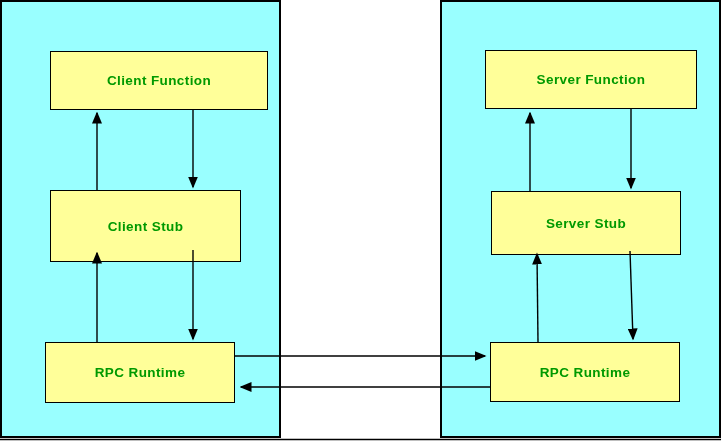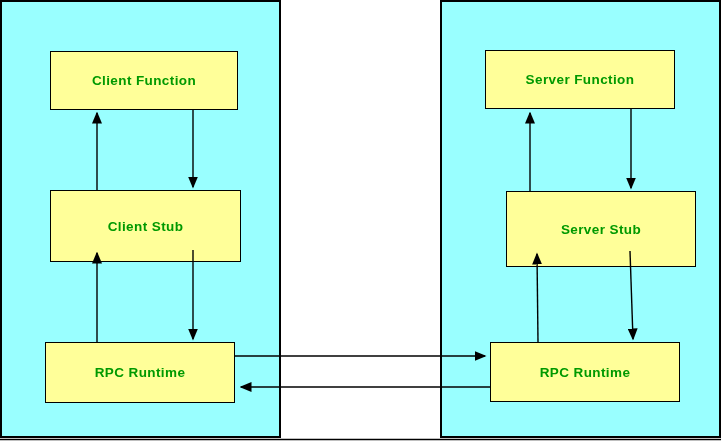--- a/index.html
+++ b/index.html
@@ -32,25 +32,25 @@
     box-sizing:border-box;
     background:var(--node-bg);
     border:1.5px solid var(--line);
     display:flex;align-items:center;justify-content:center;
     color:var(--node-text);
     font-weight:bold;
     font-size:13.5px;
     letter-spacing:0.4px;
     z-index:2;
   }
-  .node.client-function{left:50px;top:51px;width:188px;height:59px;}
+  .node.client-function{left:50px;top:51px;width:218px;height:59px;}
   .node.client-stub{left:50px;top:190px;width:191px;height:72px;}
   .node.rpc-left{left:45px;top:342px;width:190px;height:61px;}
-  .node.server-function{left:485px;top:50px;width:190px;height:59px;}
-  .node.server-stub{left:506px;top:191px;width:190px;height:76px;}
+  .node.server-function{left:485px;top:50px;width:212px;height:59px;}
+  .node.server-stub{left:491px;top:191px;width:190px;height:64px;}
   .node.rpc-right{left:490px;top:342px;width:190px;height:60px;}
   svg.connectors{
     position:absolute;left:0;top:0;z-index:3;
     pointer-events:none;
   }
   svg.connectors path.edge{
     stroke:var(--line);
     stroke-width:1.4;
     fill:none;
   }

